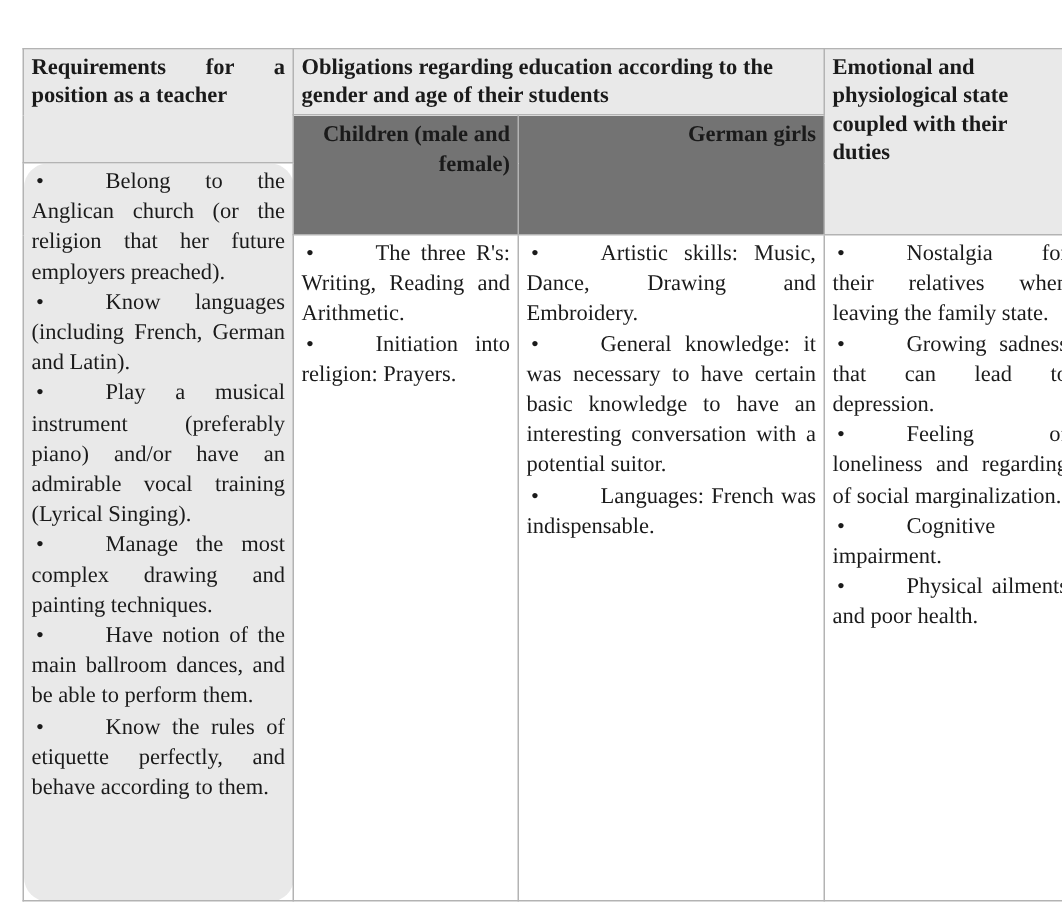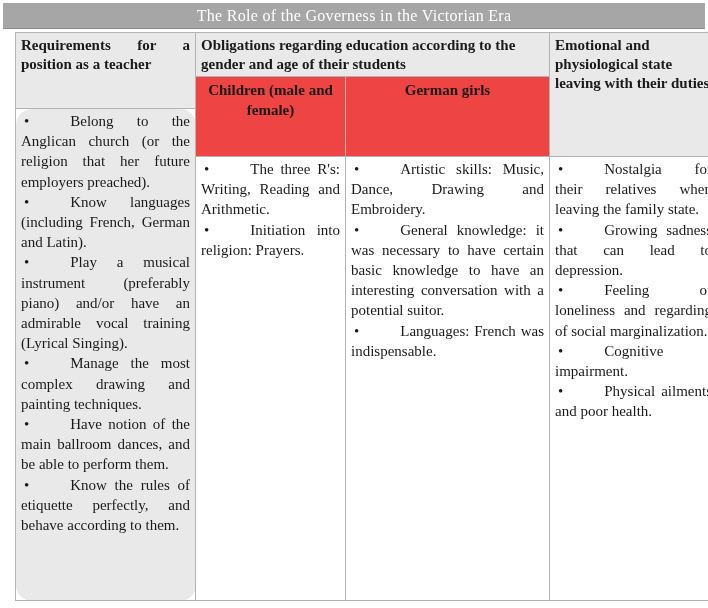--- a/index.html
+++ b/index.html
@@ -43,64 +43,61 @@
   }
   td.hdr {
     background: #e9e9e9;
     font-weight: bold;
     text-align: left;
     line-height: 19px;
     padding-top: 3px;
   }
   td.hdr-left { text-align: justify; }
   td.subhdr {
-    background: #ef4444;
+    background: #737373;
     font-weight: bold;
-    text-align: center;
+    text-align: right;
     line-height: 20px;
     padding-top: 3px;
   }
   td.bodycell {
     background: #ffffff;
     text-align: justify;
     line-height: 20.2px;
     border-radius: 16px;
   }
   td.bodycell.gray { background: #e9e9e9; }
   p.li { margin: 0; text-align: justify; }
   .bullet { display: inline-block; padding-left: 3px; }
   .tab { display: inline-block; width: 41px; }
 </style>
 </head>
 <body>
 
 <div class="page">
 
-  <div class="title-bar">
-    <span>The Role of the Governess in the Victorian Era</span>
-  </div>
 
   <table class="gov">
     <colgroup>
       <col style="width:180px">
       <col style="width:150px">
       <col style="width:204px">
       <col style="width:168px">
     </colgroup>
 
     <tbody>
         <tr style="height:42px">
       <td class="hdr hdr-left" rowspan="2">
         <span>Requirements for a position as a teacher</span>
       </td>
       <td class="hdr" colspan="2">
         <span>Obligations regarding education according to the gender and age of their students</span>
       </td>
       <td class="hdr" rowspan="3">
-        <span>Emotional and physiological state leaving with their duties</span>
+        <span>Emotional and physiological state coupled with their duties</span>
       </td>
     </tr>
 
     <tr style="height:32px">
       <td class="subhdr" rowspan="2">
         <span>Children (male and female)</span>
       </td>
       <td class="subhdr" rowspan="2">
         <span>German girls</span>
       </td>

